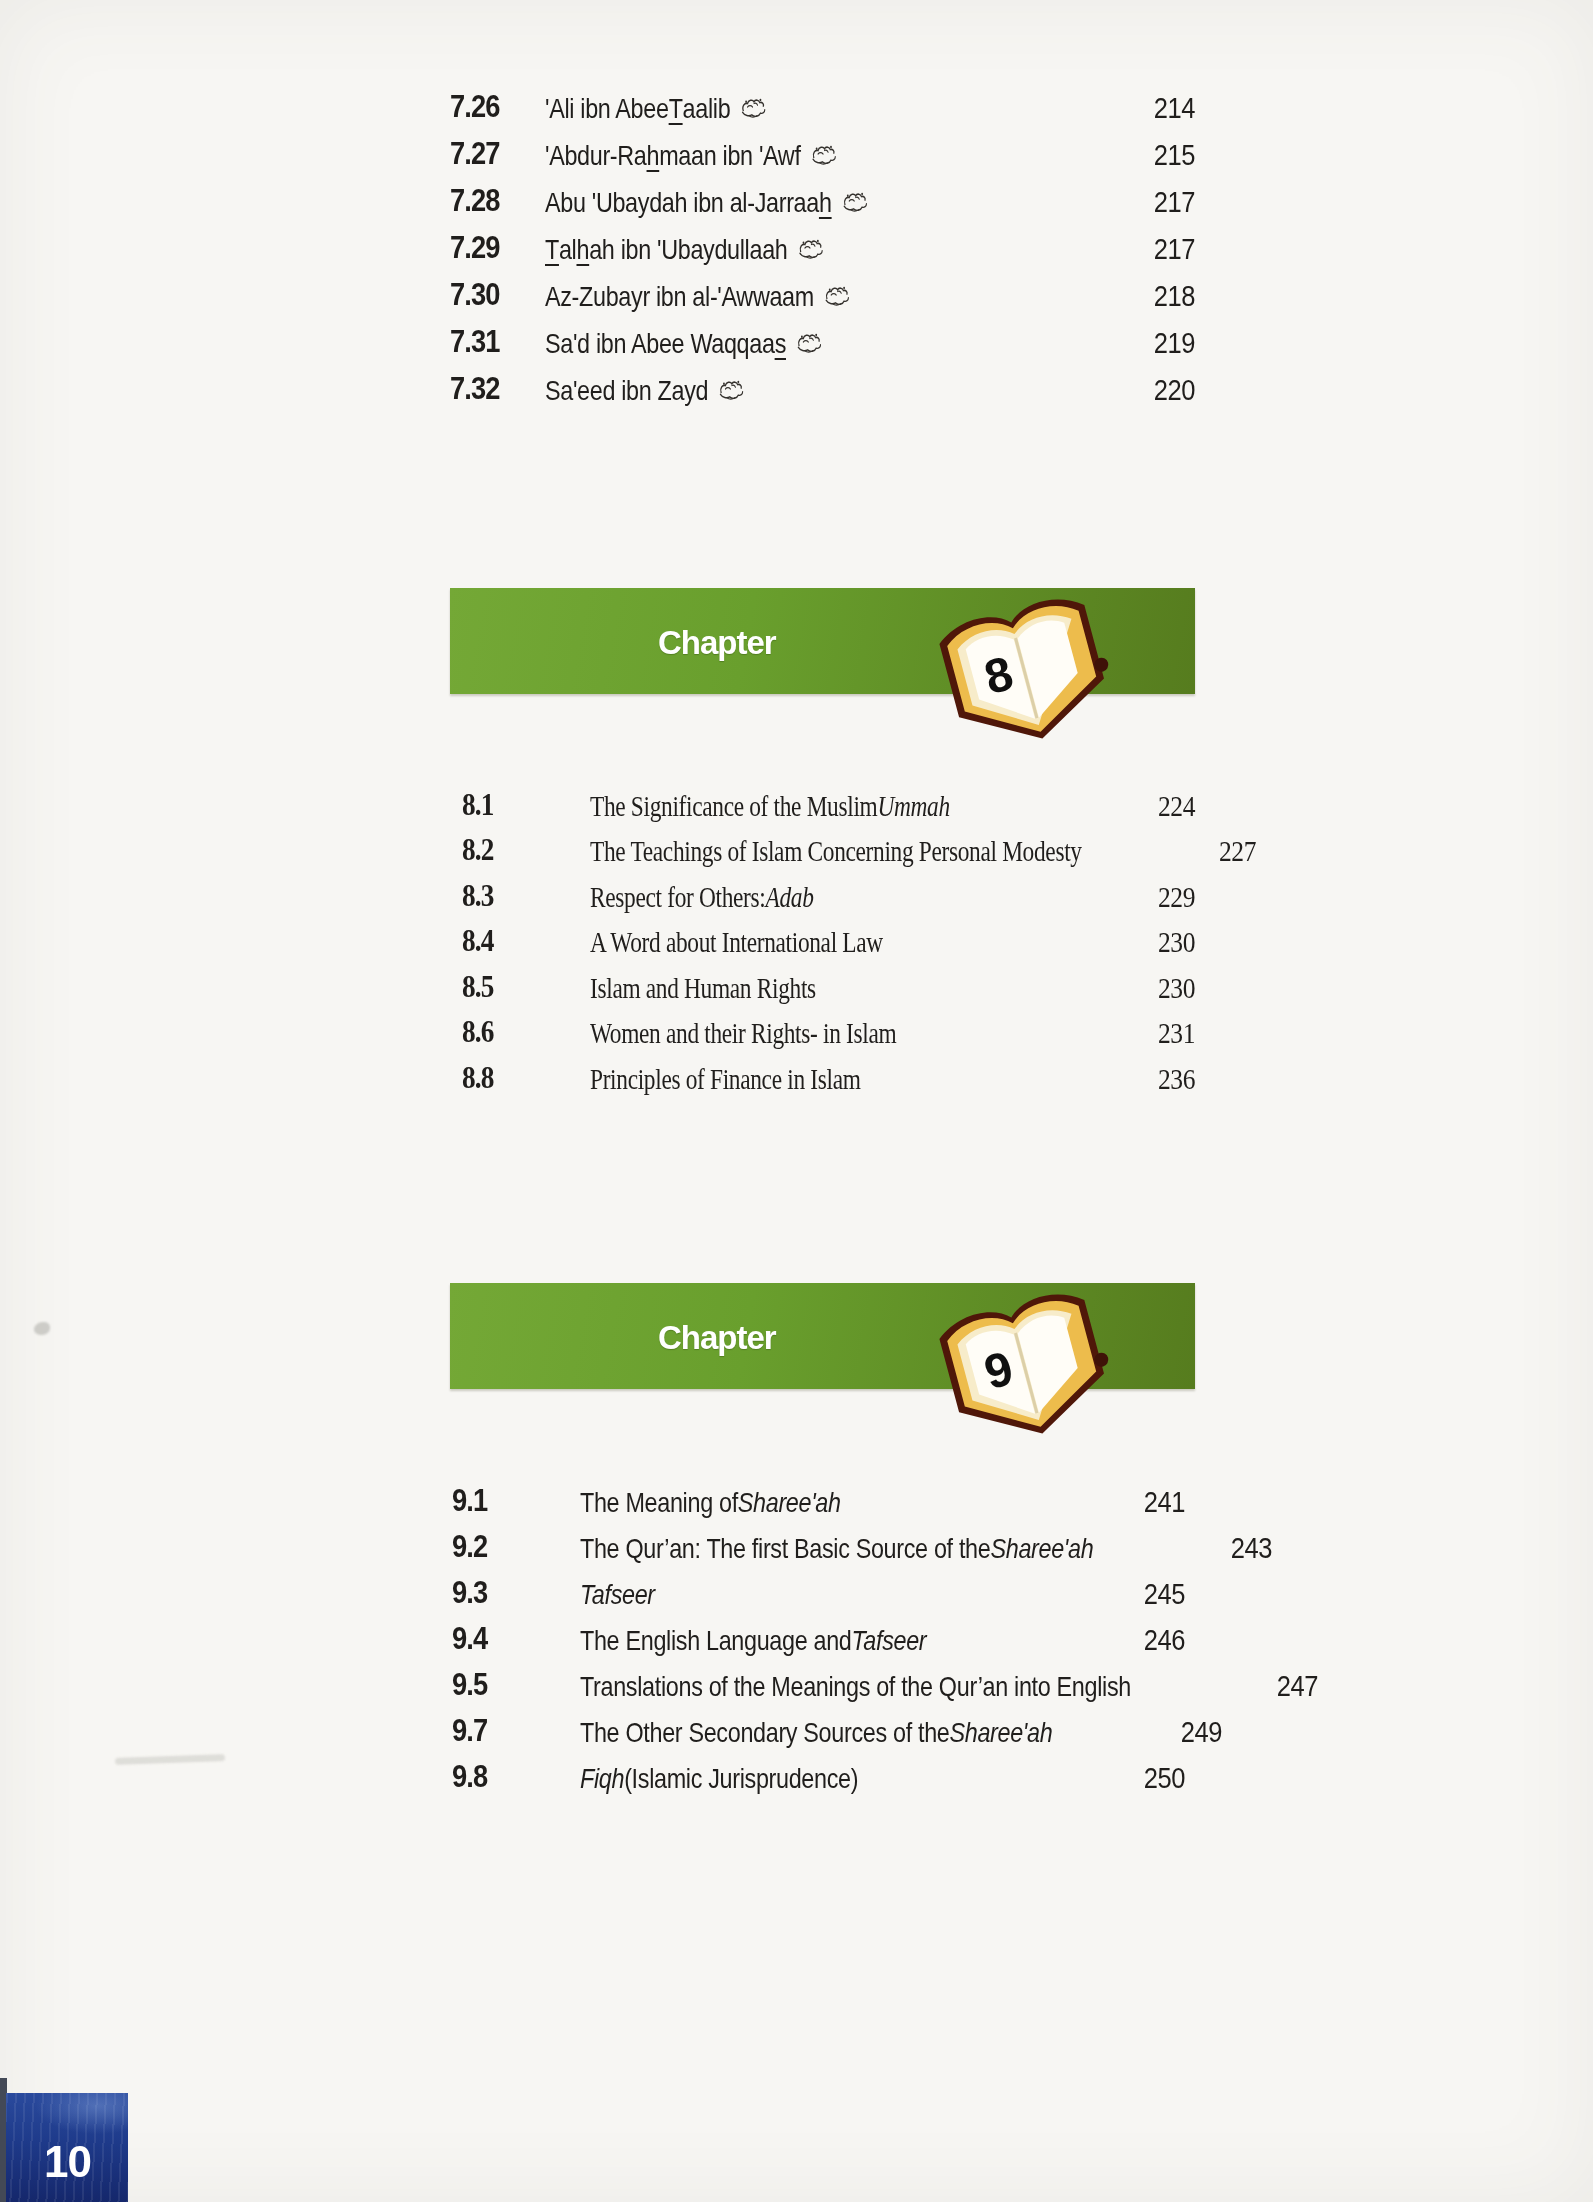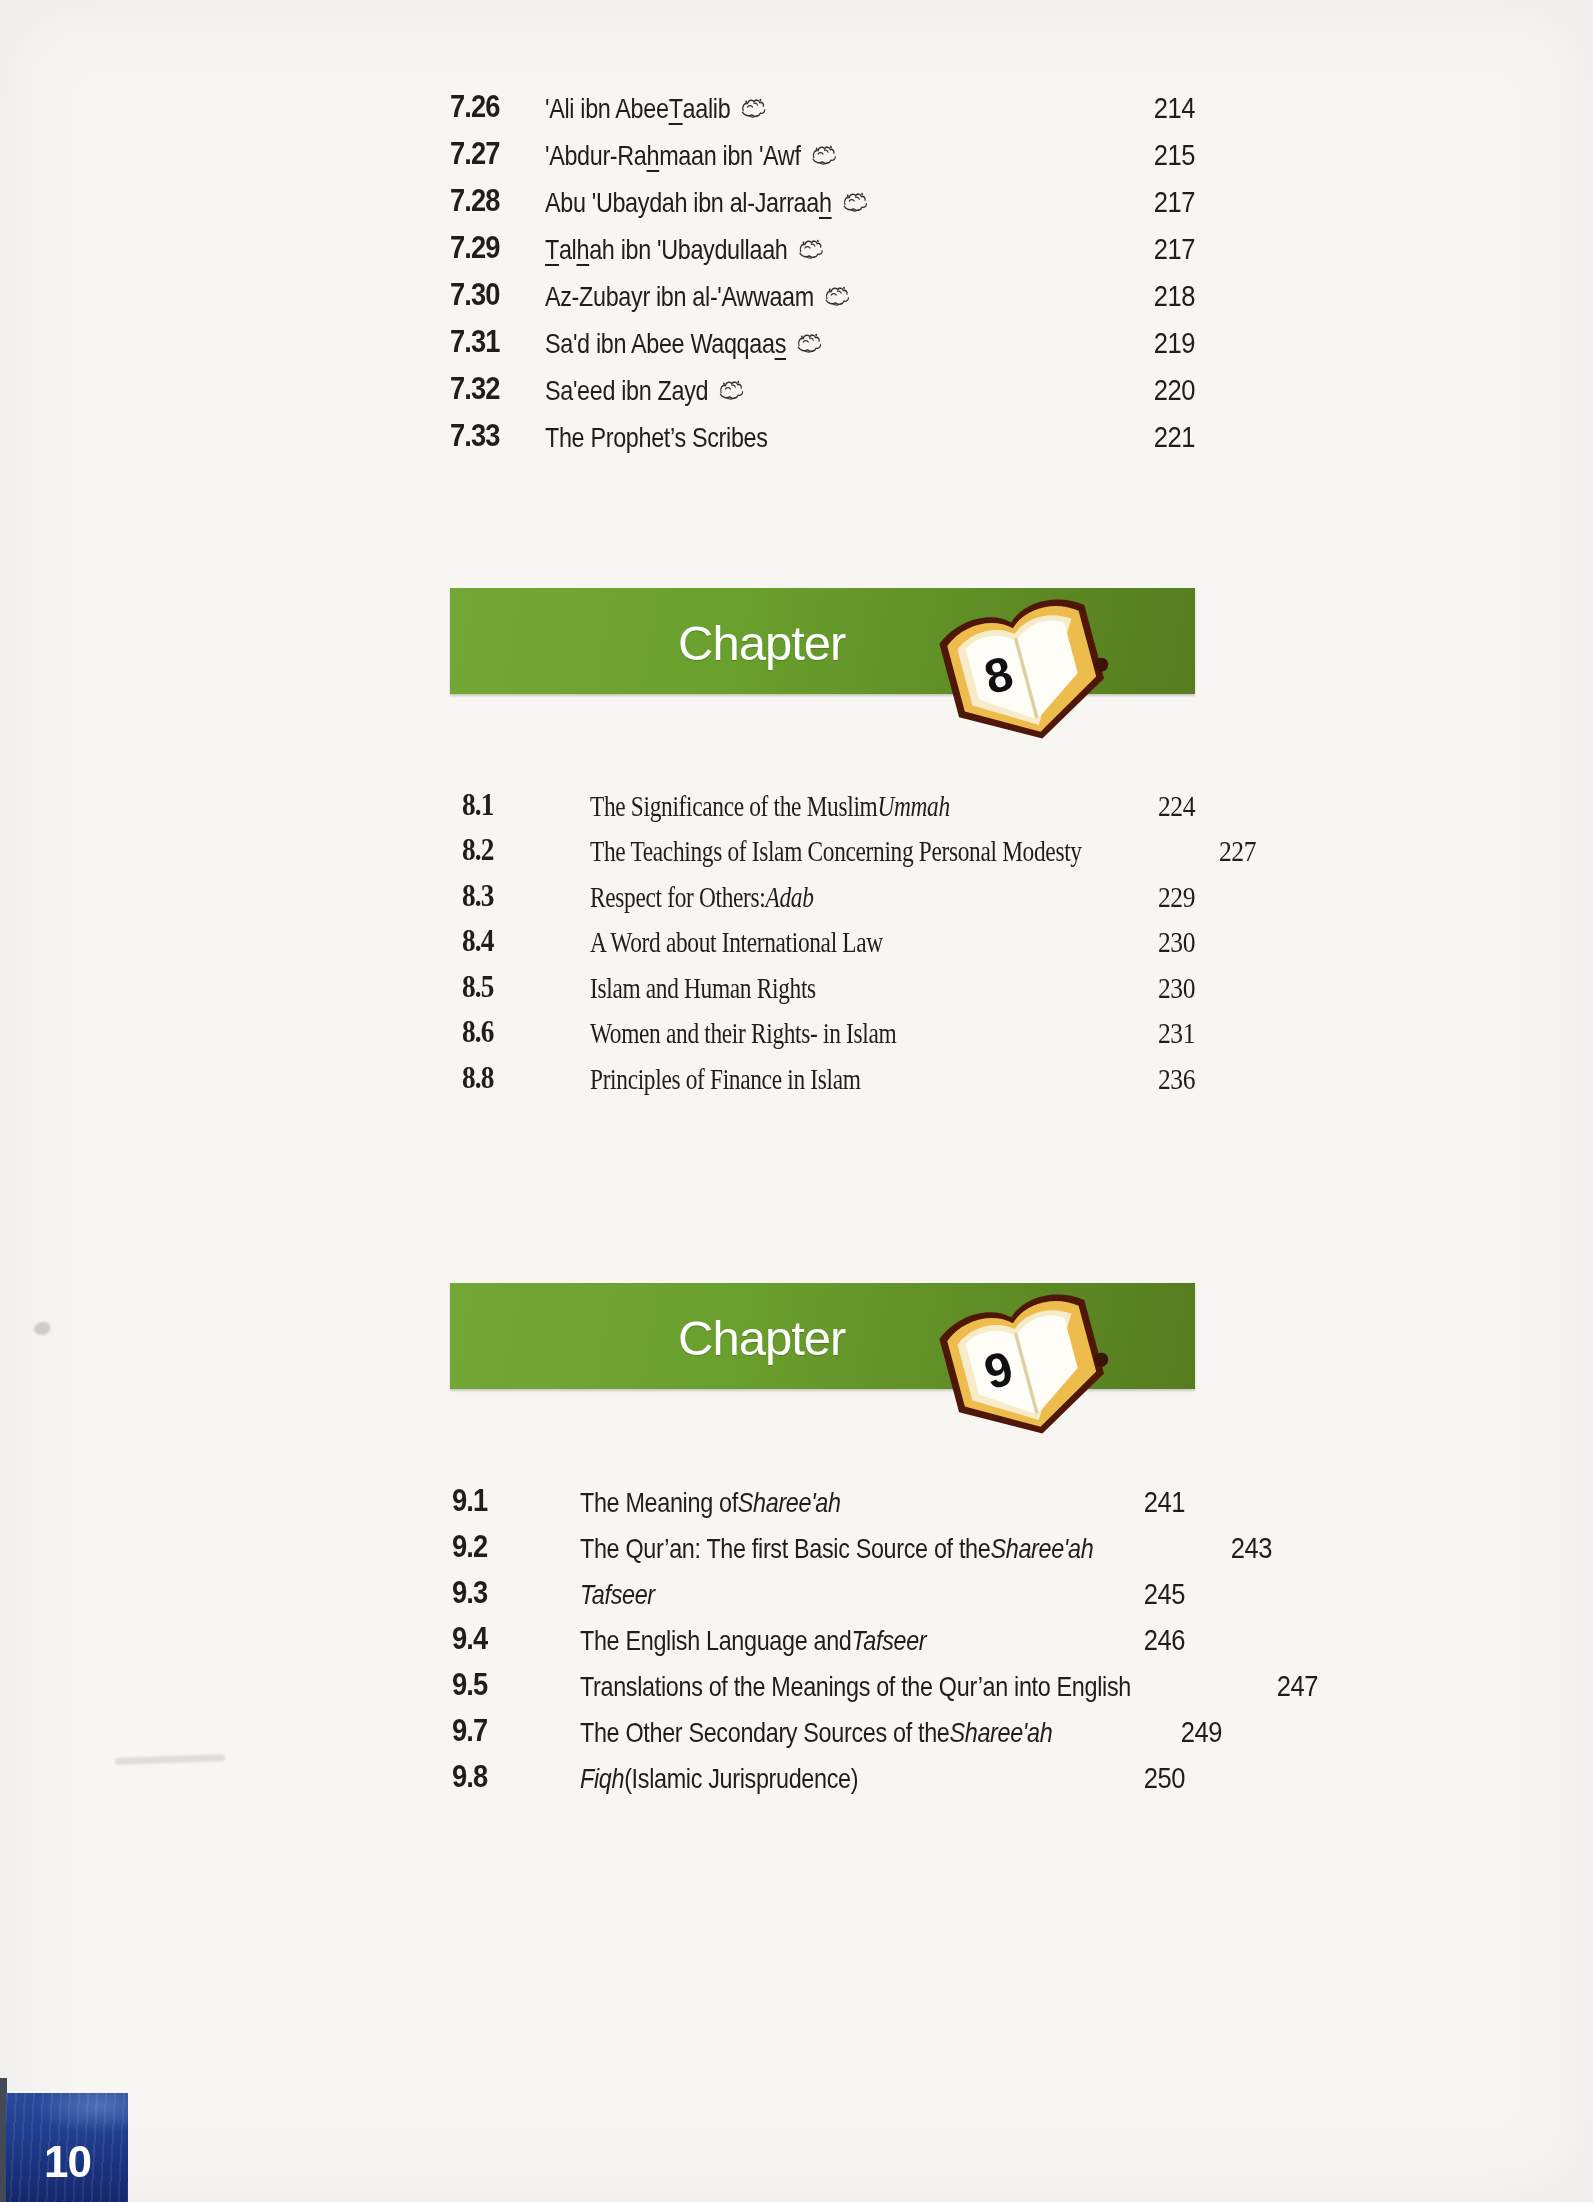--- a/index.html
+++ b/index.html
@@ -39,24 +39,23 @@
   .banner{
     position:absolute;left:450px;width:745px;height:106px;
     background:linear-gradient(100deg,#74a836 0%,#699f2d 40%,#567c1e 100%);
     box-shadow:0 2px 2px rgba(70,70,40,.25);
   }
   #banner8{top:588px;}
   #banner9{top:1283px;}
   .banner-label{
     position:absolute;left:208px;top:0;height:100%;
     display:flex;align-items:center;
-    font-size:49px;font-weight:normal;color:#ffffff;letter-spacing:-1px;
+    font-size:33px;font-weight:bold;color:#ffffff;letter-spacing:-1px;
     text-shadow:0 1px 1px rgba(40,70,10,.35);
     transform:translateY(2px);
-    margin-left:20px;
   }
   .book{position:absolute;left:478px;top:-10px;width:190px;height:176px;}
   
   .page-tab{
     position:absolute;left:6px;top:2093px;width:122px;height:109px;
     background:
       radial-gradient(90px 40px at 75% 12%,rgba(160,190,240,.35),rgba(0,0,0,0) 70%),
       repeating-linear-gradient(93deg,rgba(255,255,255,.08) 0 2px,rgba(0,0,0,0) 2px 9px),
       linear-gradient(180deg,#2a4a9d 0%,#1e3a8a 45%,#15276b 100%);
   }
@@ -195,27 +194,20 @@
             <g fill="none" stroke="#35322e" stroke-linecap="round">
               <path stroke-width="1.8" d="M6 20c-2-5 2-9 6-8 1-4 7-5 9-2 2-3 7-2 8 1 3-1 6 1 5 4"></path>
               <path stroke-width="1.6" d="M5 22c3 4 9 5 13 3 4 3 10 2 12-2 3 1 6-1 6-4"></path>
               <path stroke-width="1.4" d="M12 16c2-2 5-2 7 0M21 12c2-1 4 0 5 2M14 26c3 2 8 2 11 0"></path>
               <circle cx="10" cy="10" r="1.3" fill="#35322e" stroke="none"></circle>
               <circle cx="30" cy="8" r="1.3" fill="#35322e" stroke="none"></circle>
             </g>
           </svg>
         </span>
         <span class="pg">220</span>
-      </div>
-      <div class="row">
-        <span class="num">7.33</span>
-        <span class="title">
-          <span class="">The Prophet’s Scribes</span>
-        </span>
-        <span class="pg">221</span>
       </div>
     </div>
 
   <div class="banner" id="banner8">
     <div class="banner-label">Chapter</div>
     <svg class="book" viewBox="0 0 190 170">
       <g transform="rotate(-15 95 85)">
         <path d="M95 160 L20 118 L20 42 C45 22 80 24 95 40 C110 24 145 22 170 42 L170 118 Z" fill="#4f1709"></path>
         <circle cx="171" cy="104" r="7" fill="#3f1208"></circle>
         <path d="M95 153 L27 114 L27 46 C48 29 79 30 95 46 C111 30 142 29 163 46 L163 114 Z" fill="#edbc4c"></path>

